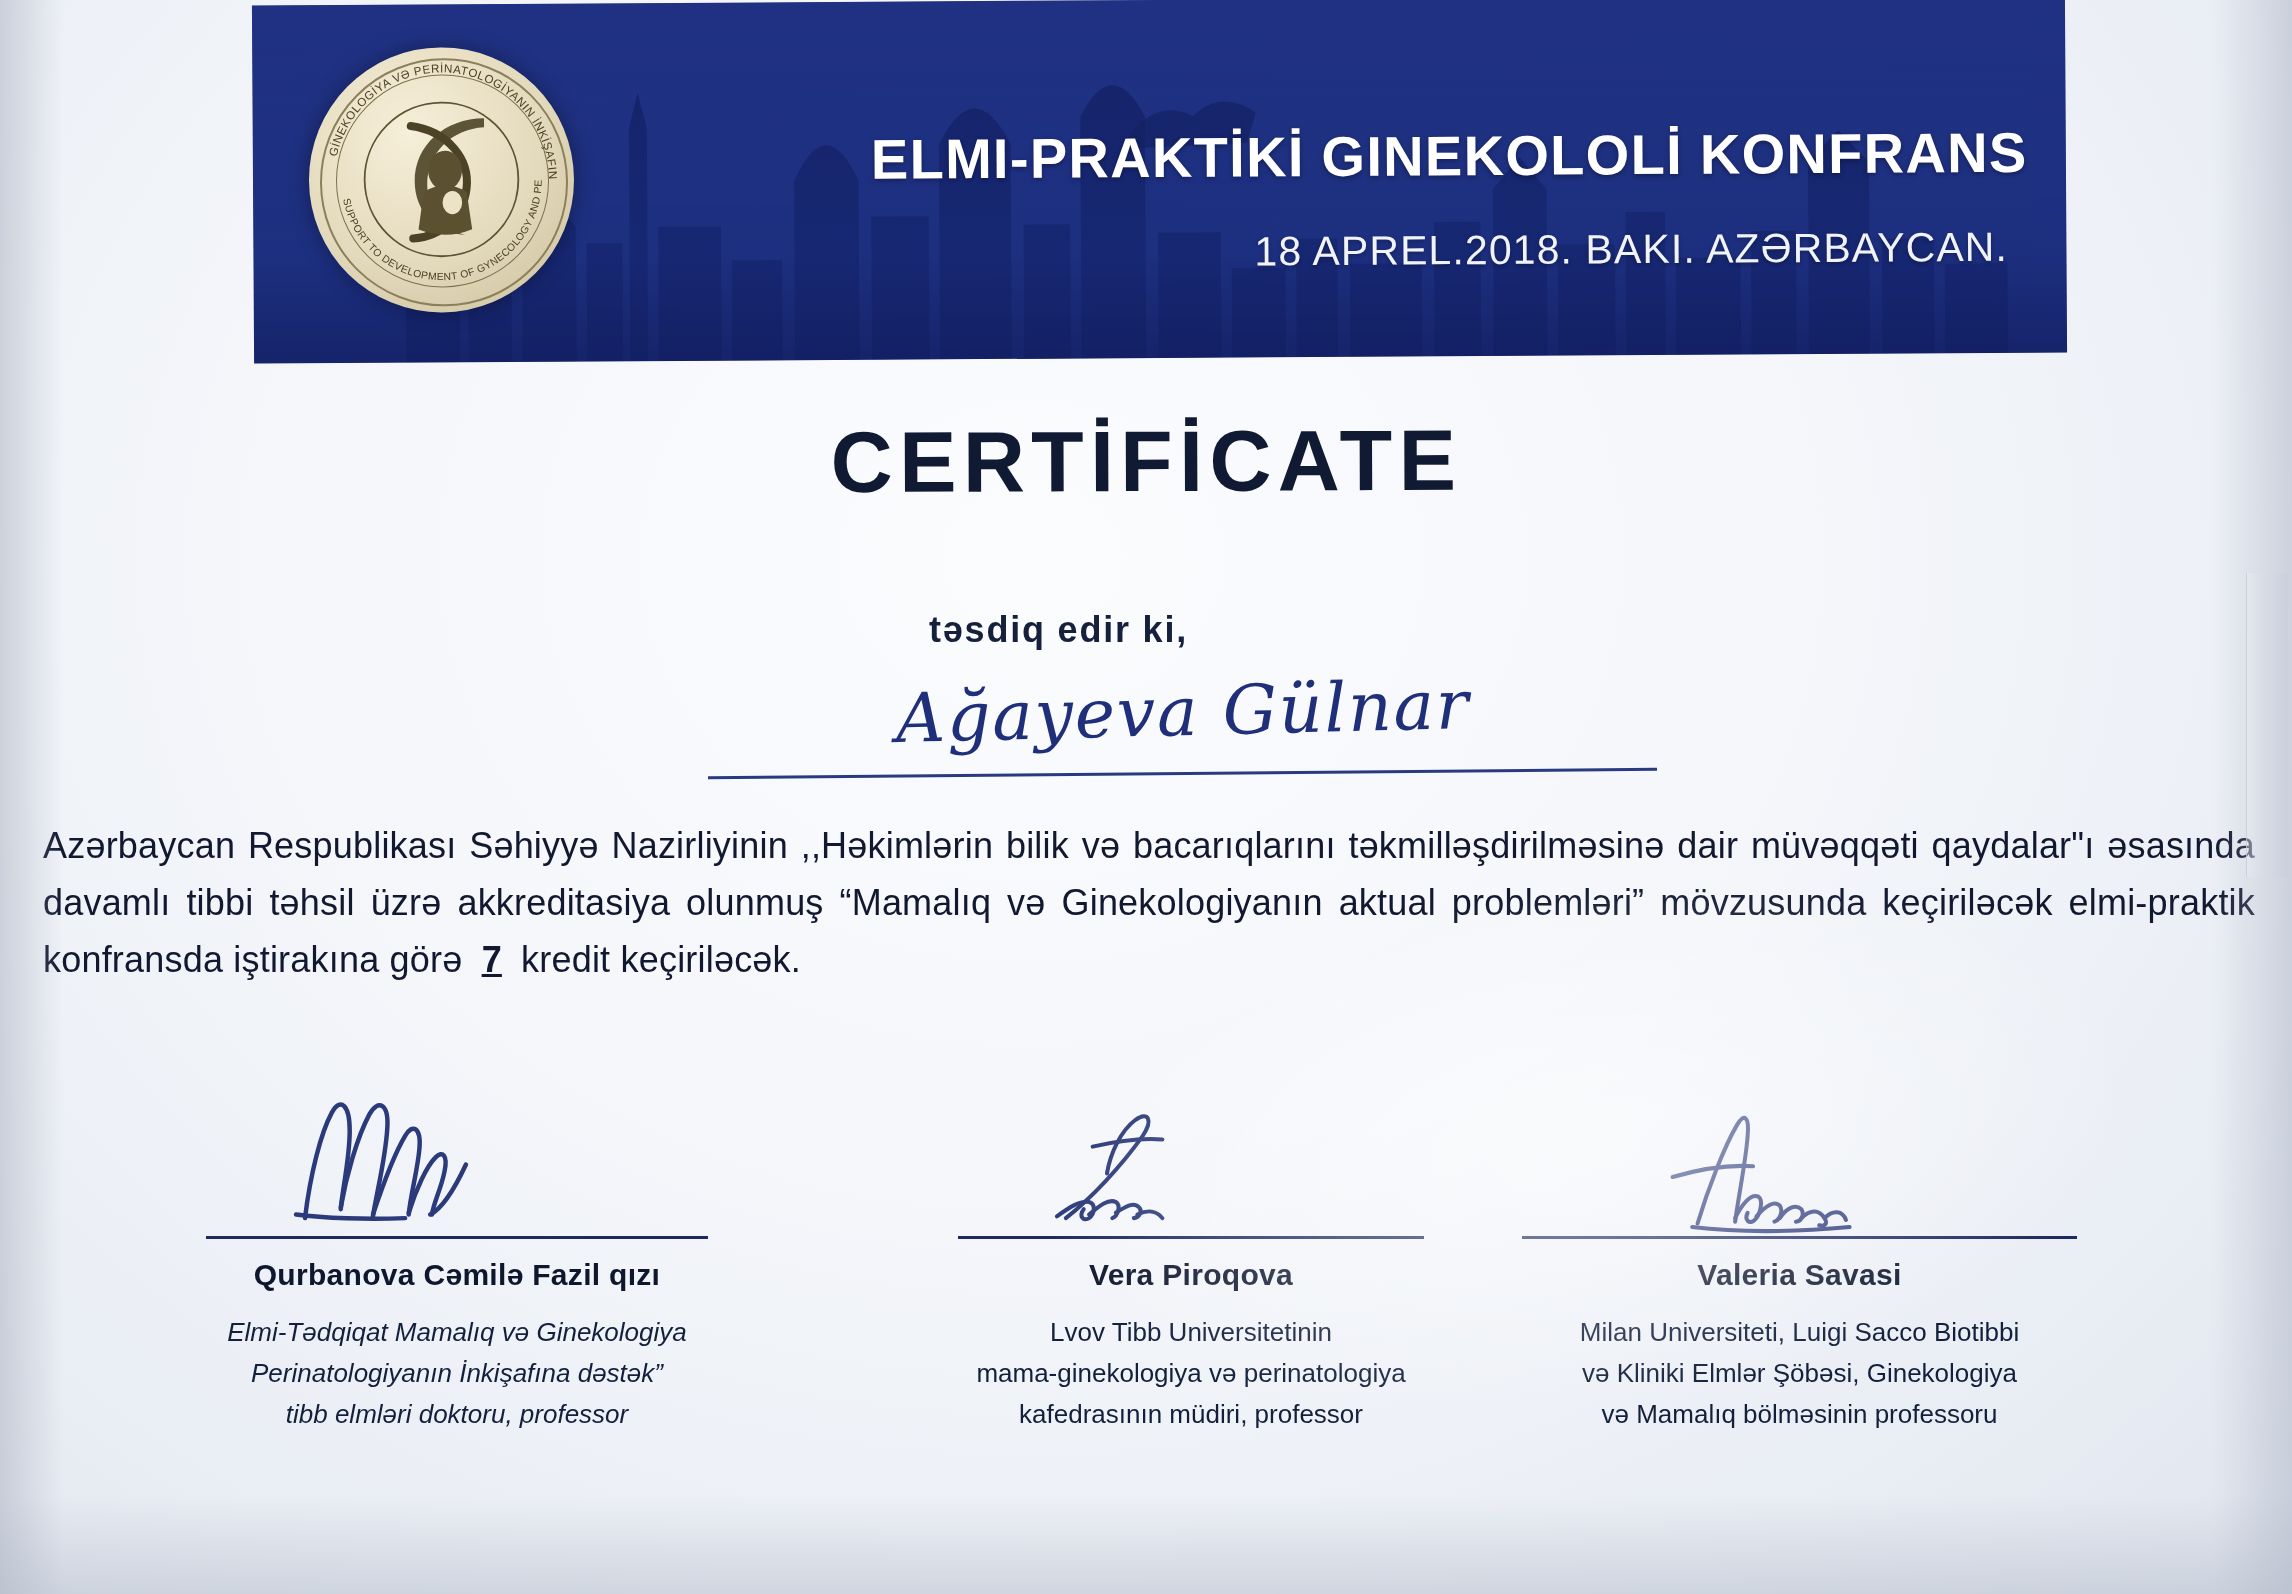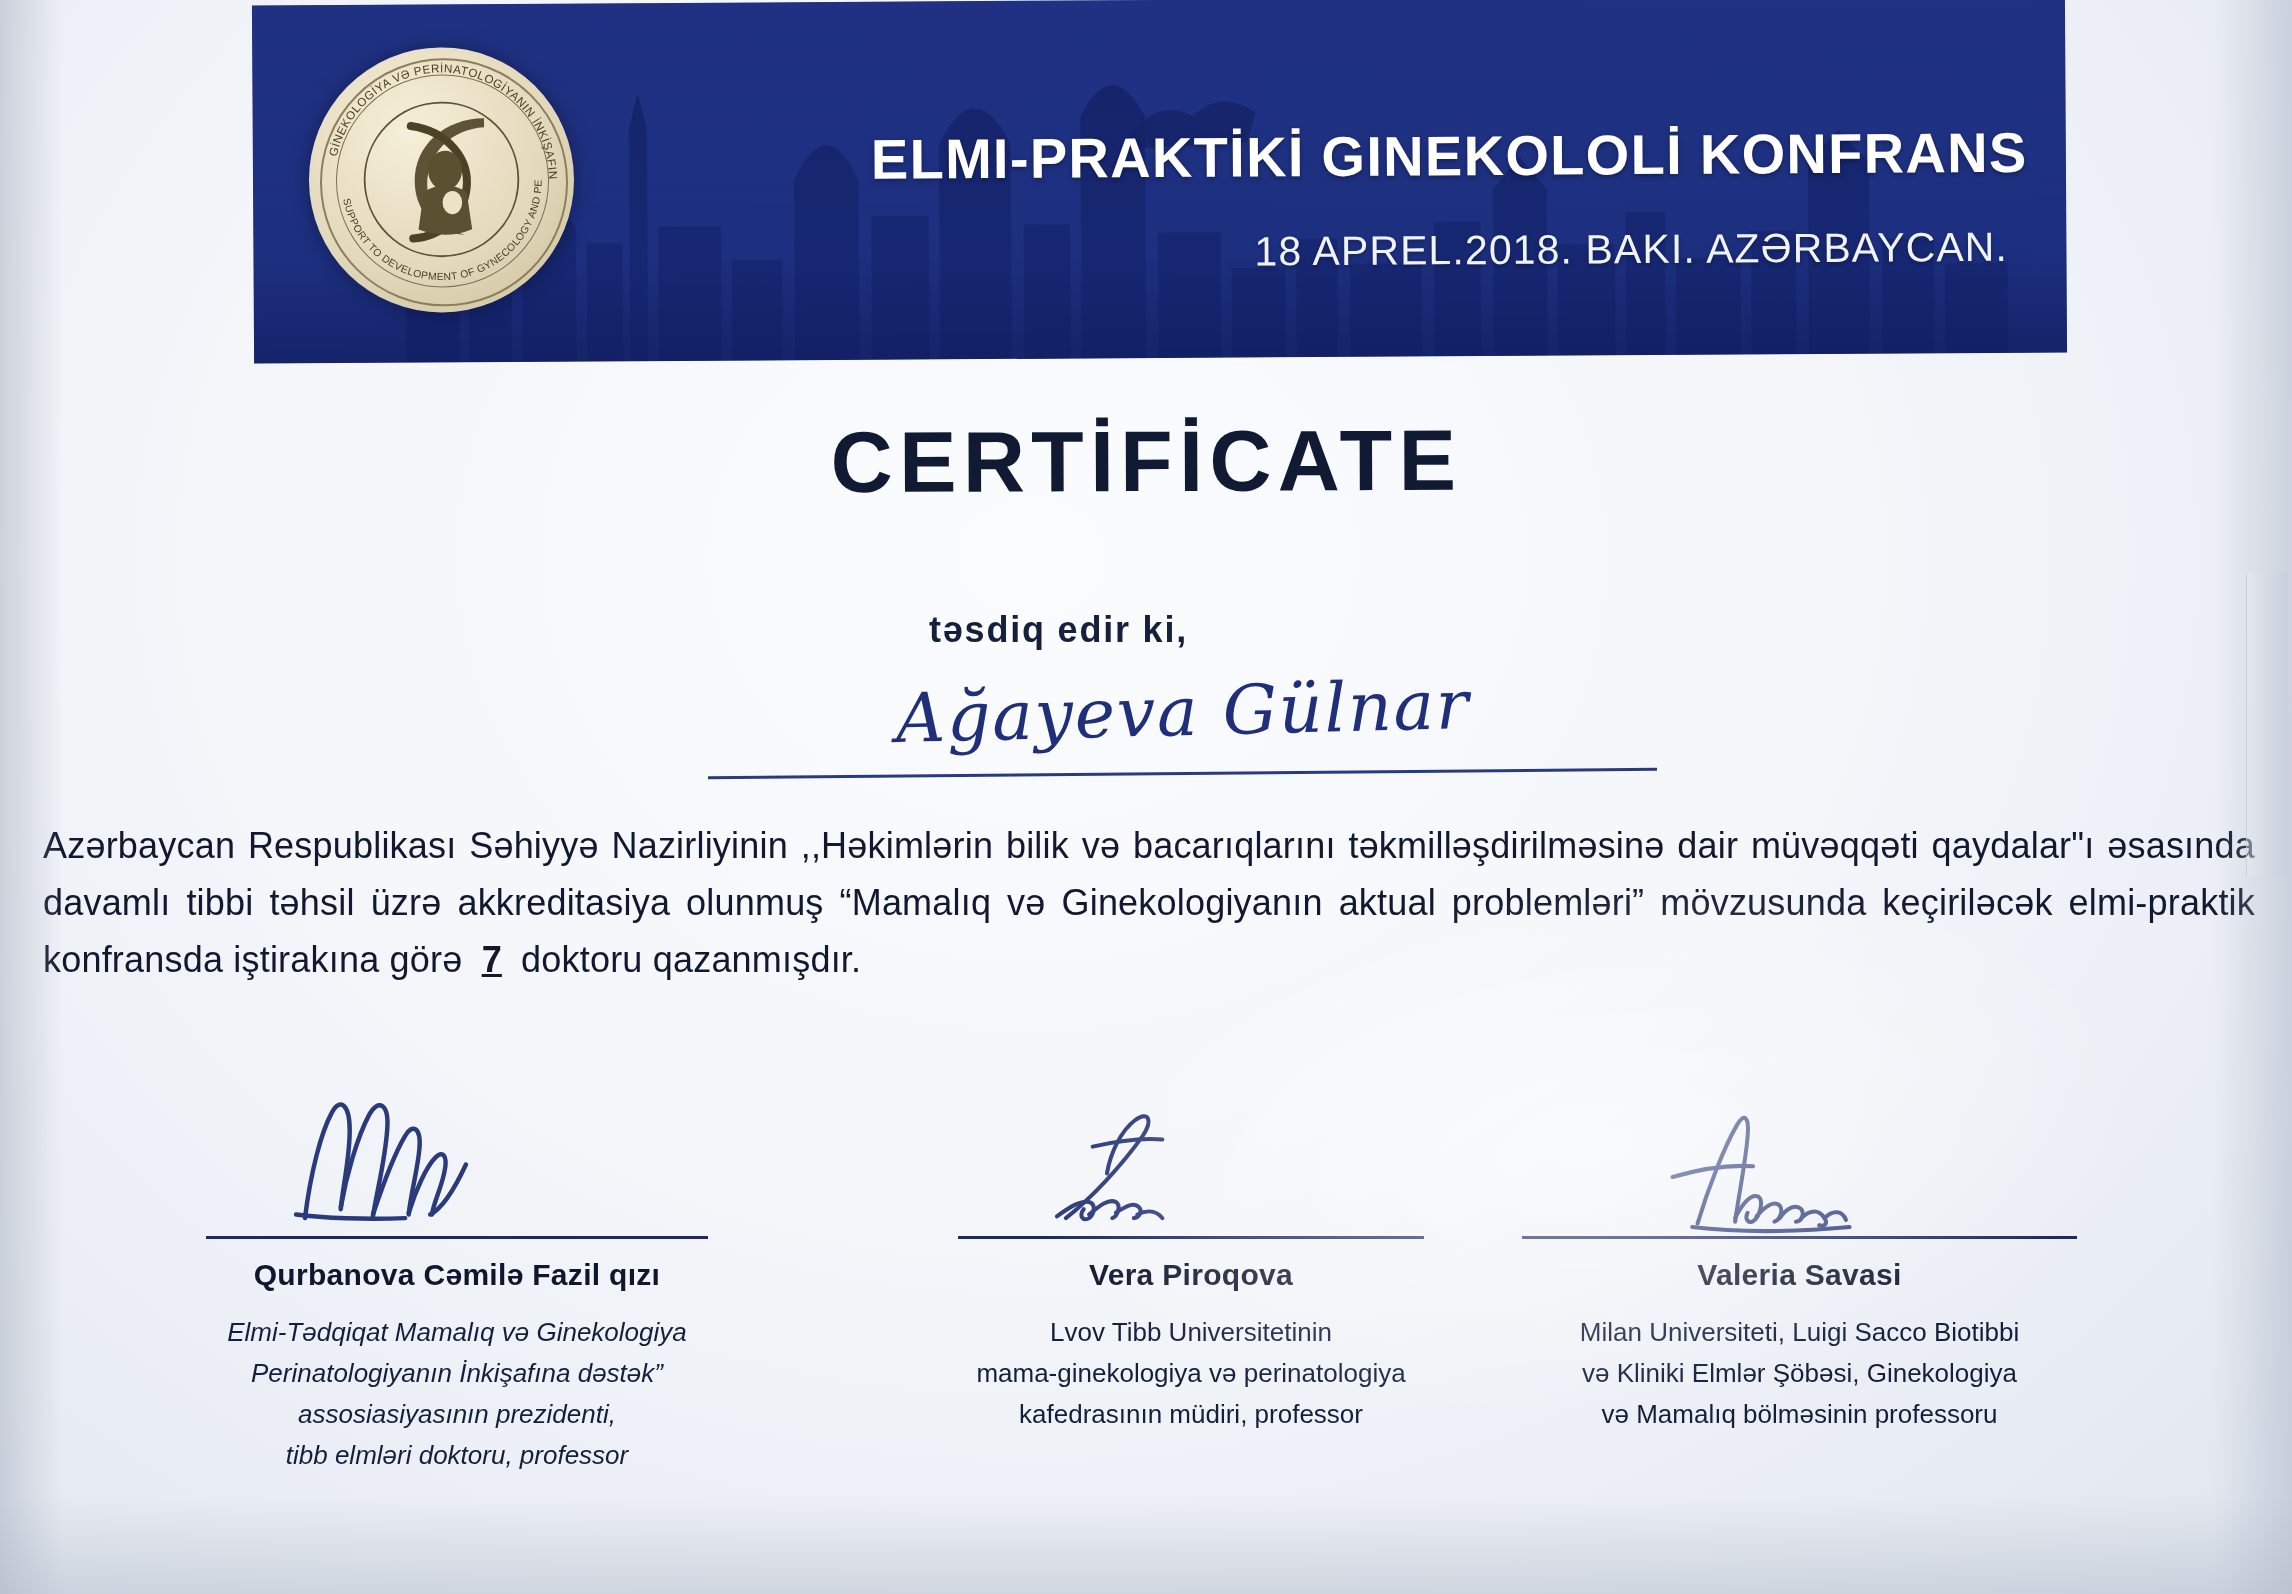--- a/index.html
+++ b/index.html
@@ -333,42 +333,41 @@
   <div class="cert-subtitle">təsdiq edir ki,</div>
 
   <div class="recipient-wrap">
     <div class="recipient-name">Ağayeva Gülnar</div>
     <div class="recipient-rule"></div>
   </div>
 
   <div class="body-text">
     <span>Azərbaycan Respublikası Səhiyyə Nazirliyinin ,,Həkimlərin bilik və bacarıqlarını təkmilləşdirilməsinə dair müvəqqəti qaydalar"ı əsasında davamlı tibbi təhsil üzrə akkreditasiya olunmuş   “Mamalıq və Ginekologiyanın aktual problemləri” mövzusunda keçiriləcək elmi-praktik konfransda iştirakına görə</span>
     <span class="credit-value">7</span>
-    <span>doktoru qazanmışdır.</span>
+    <span>kredit keçiriləcək.</span>
   </div>
 
   <div class="sign-block" id="sign-1">
     <div class="sign-scribble">
       <svg viewBox="0 0 560 170" width="502" height="152">
         <g fill="none" stroke="#2b3a7a" stroke-width="5" stroke-linecap="round">
           <path d="M110 150 C 116 100, 128 54, 140 32 C 150 14, 160 24, 160 52 C 160 84, 152 116, 150 140"></path>
           <path d="M150 138 C 156 104, 168 60, 182 34 C 192 16, 204 22, 202 50 C 200 84, 190 122, 186 148"></path>
           <path d="M186 146 C 196 116, 210 78, 222 58 C 230 44, 240 48, 238 72 C 236 96, 228 124, 226 146"></path>
           <path d="M226 144 C 234 118, 246 92, 256 82 C 264 74, 270 80, 266 98 C 262 118, 254 132, 252 146"></path>
           <path d="M100 146 C 130 150, 180 152, 222 150"></path>
           <path d="M250 146 C 262 140, 276 120, 290 90"></path>
         </g>
       </svg>
     </div>
     <div class="sign-rule"></div>
     <div class="sign-name">Qurbanova Cəmilə Fazil qızı</div>
     <div class="sign-role italic">
       <div>Elmi-Tədqiqat Mamalıq və Ginekologiya</div>
       <div>Perinatologiyanın İnkişafına dəstək”</div>
-      <div>assosiasiyasının prezidenti,</div>
       <div>tibb elmləri doktoru, professor</div>
     </div>
   </div>
 
   <div class="sign-block" id="sign-2">
     <div class="sign-scribble">
       <svg viewBox="0 0 520 170" width="466" height="152">
         <g fill="none" stroke="#2b3a7a" stroke-width="4.5" stroke-linecap="round">
           <path d="M120 150 C 148 128, 182 92, 206 58 C 218 40, 212 30, 198 40 C 182 52, 170 76, 166 100"></path>
           <path d="M150 70 C 176 64, 204 60, 228 62"></path>

